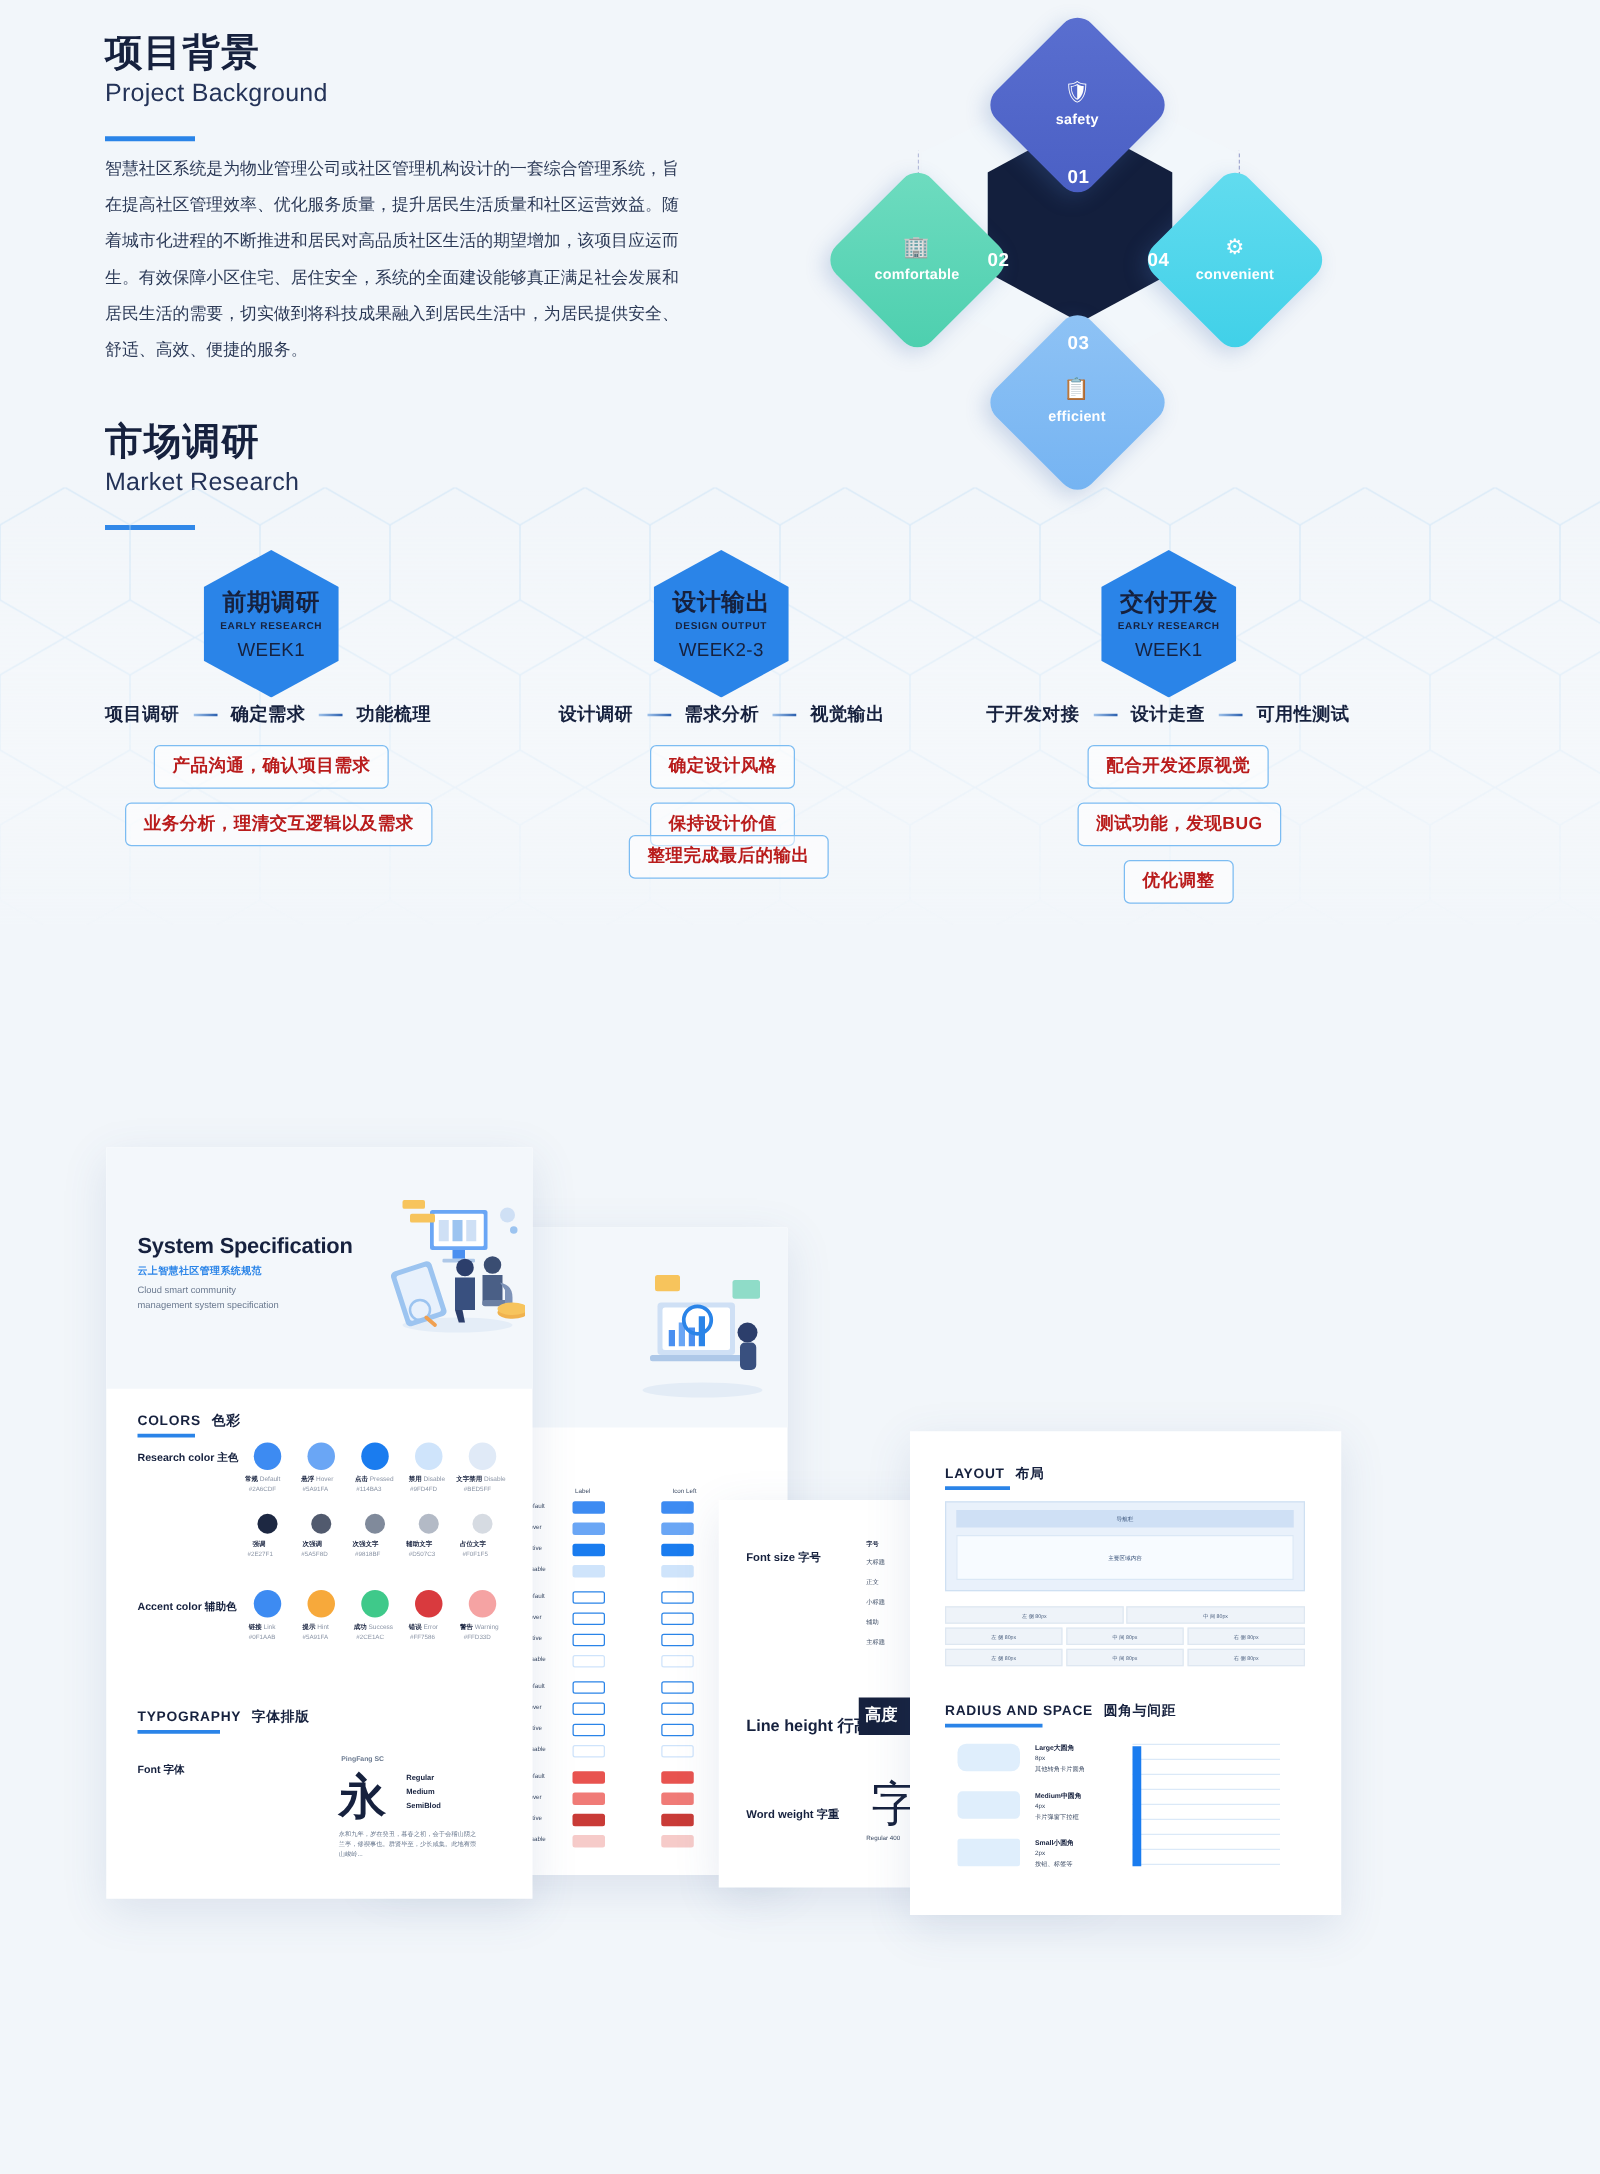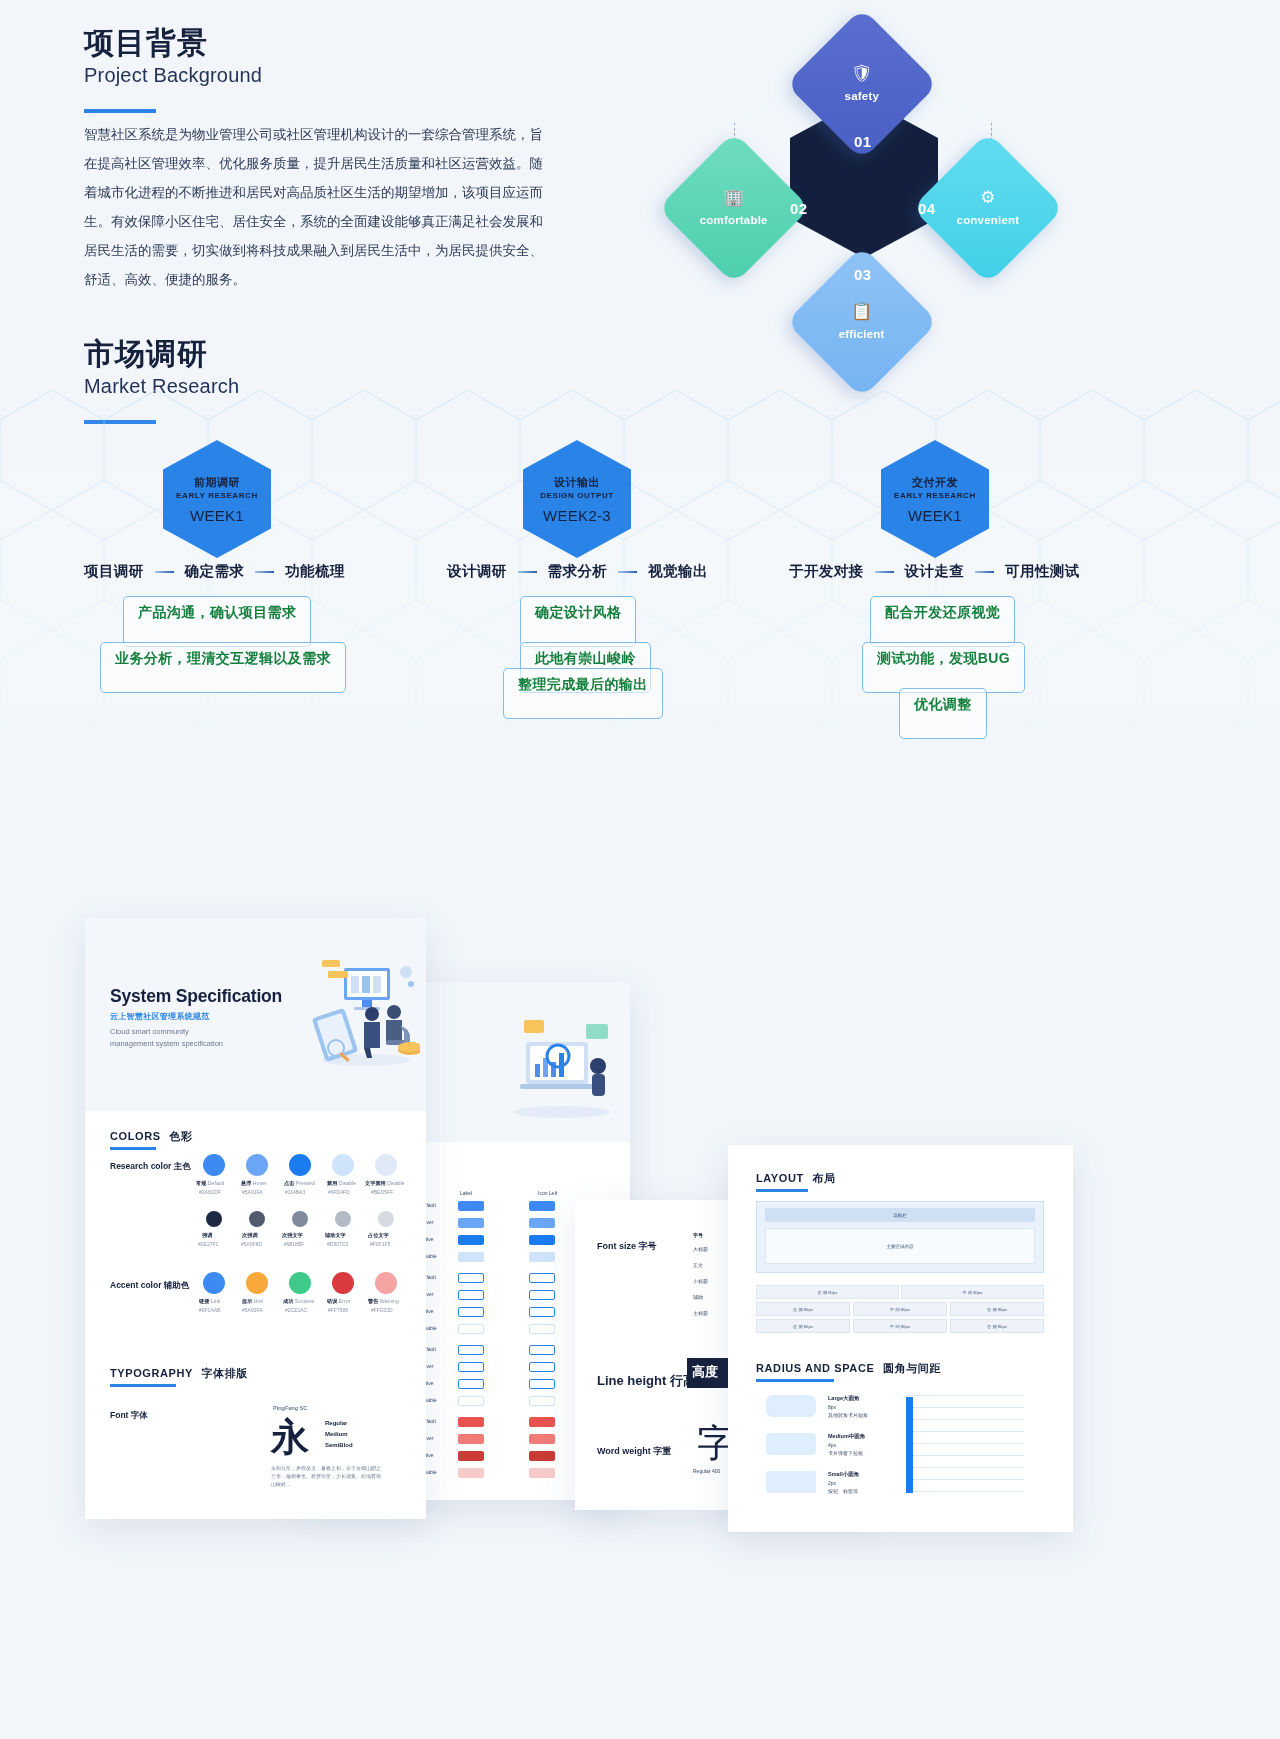--- a/index.html
+++ b/index.html
@@ -70,33 +70,33 @@
     position:absolute; inset:0; background:#f4f8fc;
     clip-path:polygon(50% 0,100% 25%,100% 75%,50% 100%,0 75%,0 25%);
   }
   .milestone .hx:before{
     content:""; position:absolute; inset:0; background:#2a84e8;
     clip-path:polygon(50% 0,100% 25%,100% 75%,50% 100%,0 75%,0 25%);
     z-index:-1; transform:scale(1.06);
   }
   .milestone .txt { position:absolute; inset:0; display:flex; flex-direction:column;
     align-items:center; justify-content:center; gap:1px; }
-  .ms-cn { font-size:11px; font-weight:700; color:#16213e; letter-spacing:.5px; }
+  .ms-cn { font-size:19px; font-weight:700; color:#16213e; letter-spacing:.5px; }
   .ms-en { font-size:8px; font-weight:700; color:#16213e; letter-spacing:.6px; }
   .ms-wk { font-size:15px; font-weight:400; color:#16213e; margin-top:6px; letter-spacing:.3px; }
 
   .steprow { position:absolute; display:flex; align-items:center; gap:11px;
     font-size:14.5px; font-weight:700; color:#16213e; letter-spacing:.4px; white-space:nowrap;}
   .dashsep { width:19px; height:2px; background:linear-gradient(90deg,#9fc2ea,#2a5fae); display:inline-block; }
 
   .tag {
     position:absolute; border:1.3px solid #7cbcf2; border-radius:5px;
-    background:rgba(255,255,255,.55); color:#15803d;
+    background:rgba(255,255,255,.55); color:#b91c1c;
     font-size:14px; font-weight:700; letter-spacing:.4px; white-space:nowrap;
-    padding:7px 14px 24px; text-align:center;
+    padding:7px 14px 8px; text-align:center;
   }
 
   
   #ds-head { left:84px; top:778px; }
   #ds-copy { left:84px; top:880px; width:1050px; font-size:13.5px; }
 
   
   .card { position:absolute; background:#fff; box-shadow:0 10px 34px rgba(60,95,150,.13); }
 
   
@@ -232,21 +232,21 @@
     </div>
   </div>
   <div class="steprow" style="left:447px; top:562px;">
     <span>设计调研</span>
     <span class="dashsep"></span>
     <span>需求分析</span>
     <span class="dashsep"></span>
     <span>视觉输出</span>
   </div>
   <div class="tag" style="left:520px; top:596px;">确定设计风格</div>
-  <div class="tag" style="left:520px; top:642px;">此地有崇山峻岭</div>
+  <div class="tag" style="left:520px; top:642px;">保持设计价值</div>
   <div class="tag" style="left:503px; top:668px;">整理完成最后的输出</div>
 
   <div class="milestone" style="left:881px; top:440px;">
     <div class="hx"></div>
     <div class="txt">
       <div class="ms-cn">交付开发</div>
       <div class="ms-en">EARLY RESEARCH</div>
       <div class="ms-wk">WEEK1</div>
     </div>
   </div>

